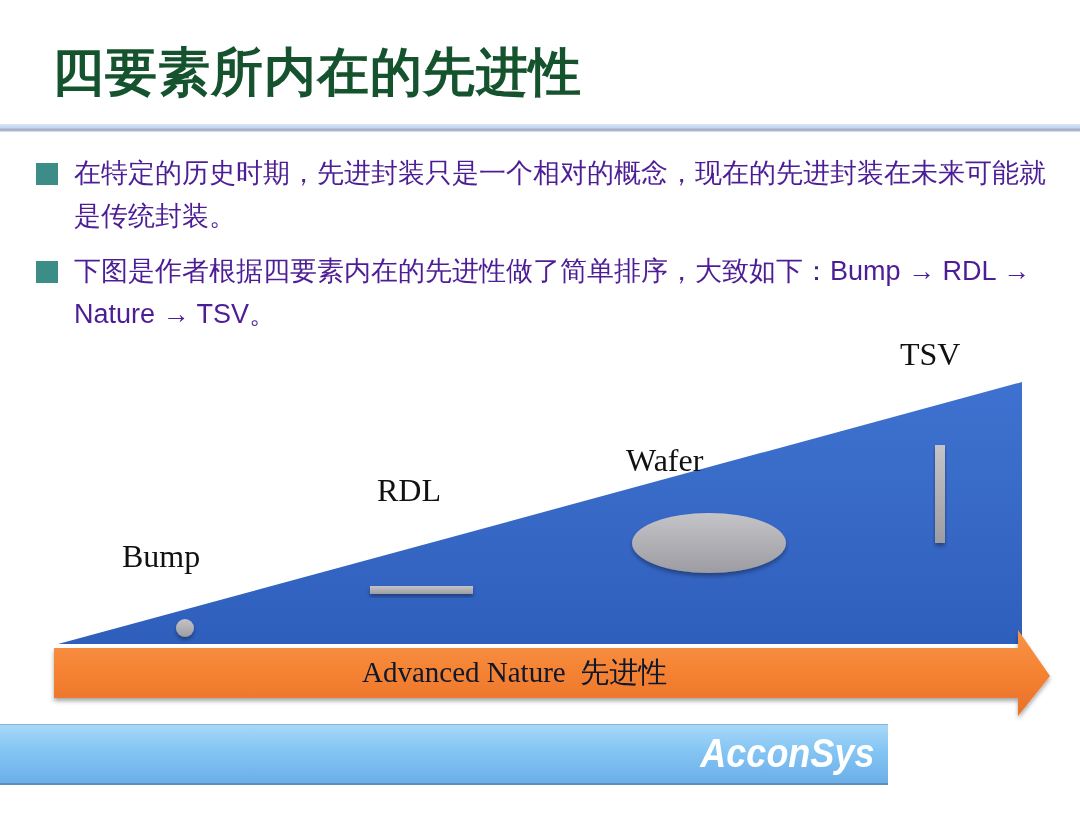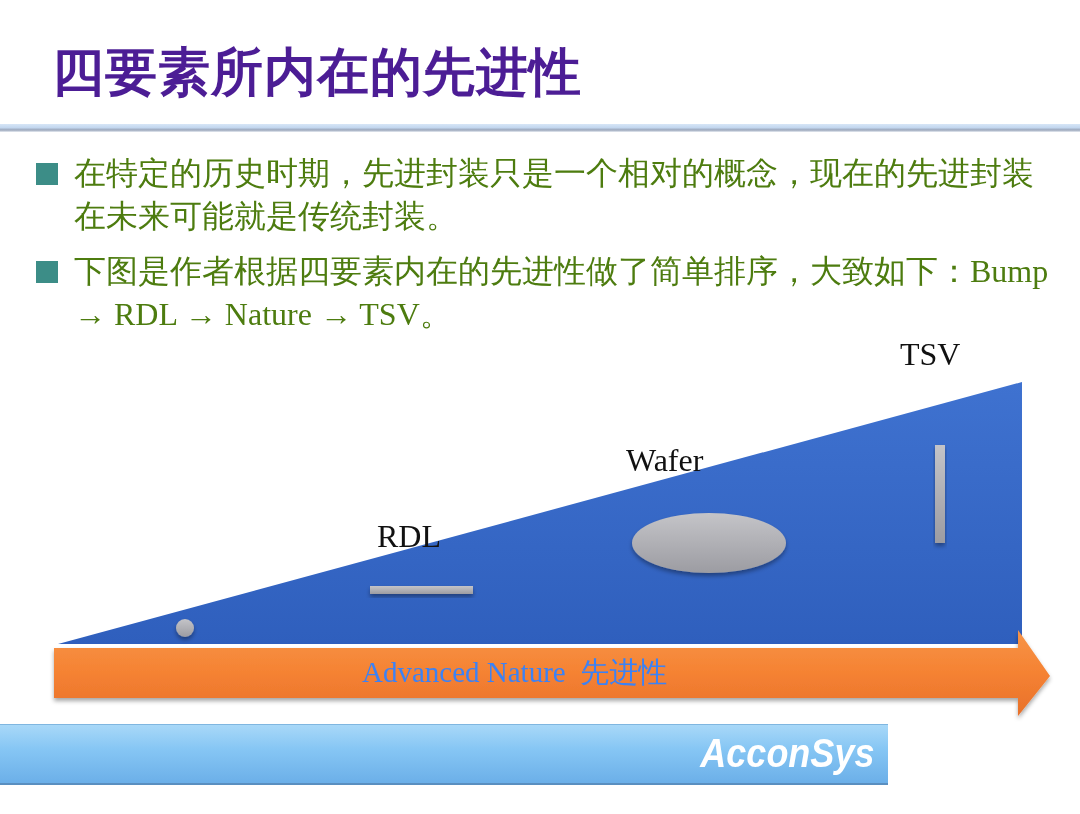--- a/index.html
+++ b/index.html
@@ -3,49 +3,49 @@
 <meta charset="utf-8">
 <style>
   html, body { margin: 0; padding: 0; }
   body {
     width: 1080px; height: 814px; position: relative; overflow: hidden;
     background: #ffffff;
     font-family: "DejaVu Sans", "Liberation Sans", sans-serif;
   }
   .title {
     position: absolute; left: 52px; top: 44px;
-    font-size: 52px; font-weight: bold; color: #4c1d95;
+    font-size: 52px; font-weight: bold; color: #14532d;
     letter-spacing: 1px; line-height: 1.1;
     font-family: "DejaVu Sans", sans-serif;
   }
   .title-rule {
     position: absolute; left: 0; top: 124px; width: 1080px; height: 8px;
     background: linear-gradient(to bottom, #d7e6f7 0%, #c3d7ef 45%, #9aa6ba 75%, #e8edf3 100%);
   }
   .bullets { position: absolute; left: 36px; top: 152px; width: 1020px; }
   .bullet {
     position: relative; padding-left: 38px;
-    font-size: 32px; line-height: 43px; color: #4d7c0f;
-    font-family: Liberation Serif, serif;
+    font-size: 27px; line-height: 43px; color: #4c1d95;
+    font-family: Liberation Sans, sans-serif;
     margin-bottom: 12px;
   }
   .bullet-mark {
     position: absolute; left: 0; top: 11px; width: 22px; height: 22px;
     background: #3c8d87;
   }
   .diagram { position: absolute; left: 0; top: 330px; width: 1080px; height: 410px; }
   .diagram svg { position: absolute; left: 0; top: 0; }
   .label {
     position: absolute; font-family: "Liberation Serif", "DejaVu Serif", serif;
     color: #111111; font-size: 32px; line-height: 1;
   }
   .arrow-label {
     position: absolute; left: 362px; top: 328px;
     font-family: "Liberation Serif", "DejaVu Serif", serif;
-    font-size: 29px; color: #3b82f6; line-height: 1;
+    font-size: 29px; color: #0f172a; line-height: 1;
     white-space: pre;
   }
   .footer {
     position: absolute; left: 0; top: 724px; width: 888px; height: 60px;
     background: linear-gradient(to bottom, #a8d8f8 0%, #86c6f4 40%, #6aaee8 100%);
     border-top: 1px solid #7fb6e0;
     box-shadow: inset 0 -2px 0 #5a8fc0;
   }
   .footer-logo {
     position: absolute; right: 14px; top: 6px;
@@ -100,21 +100,22 @@
 
     <circle cx="185" cy="298" r="9" fill="url(#shapeGrad)" filter="url(#sh)"></circle>
 
     <rect x="370" y="256" width="103" height="8" fill="url(#shapeGrad)" filter="url(#sh)"></rect>
 
     <ellipse cx="709" cy="213" rx="77" ry="30" fill="url(#shapeGrad)" filter="url(#sh)"></ellipse>
 
     <rect x="935" y="115" width="10" height="98" fill="url(#shapeGrad)" filter="url(#sh)"></rect>
   </svg>
 
-  <div class="label" style="left:377px; top:144px;margin-top:46px;">RDL</div>
+  <div class="label" style="left:122px; top:210px;">Bump</div>
+  <div class="label" style="left:377px; top:144px;">RDL</div>
   <div class="label" style="left:626px; top:70px;margin-top:44px;">Wafer</div>
   <div class="label" style="left:900px; top:8px;">TSV</div>
 
   <div class="arrow-label">Advanced Nature  先进性</div>
 </div>
 
 <div class="footer">
   <div class="footer-logo">AcconSys</div>
 </div>
 

